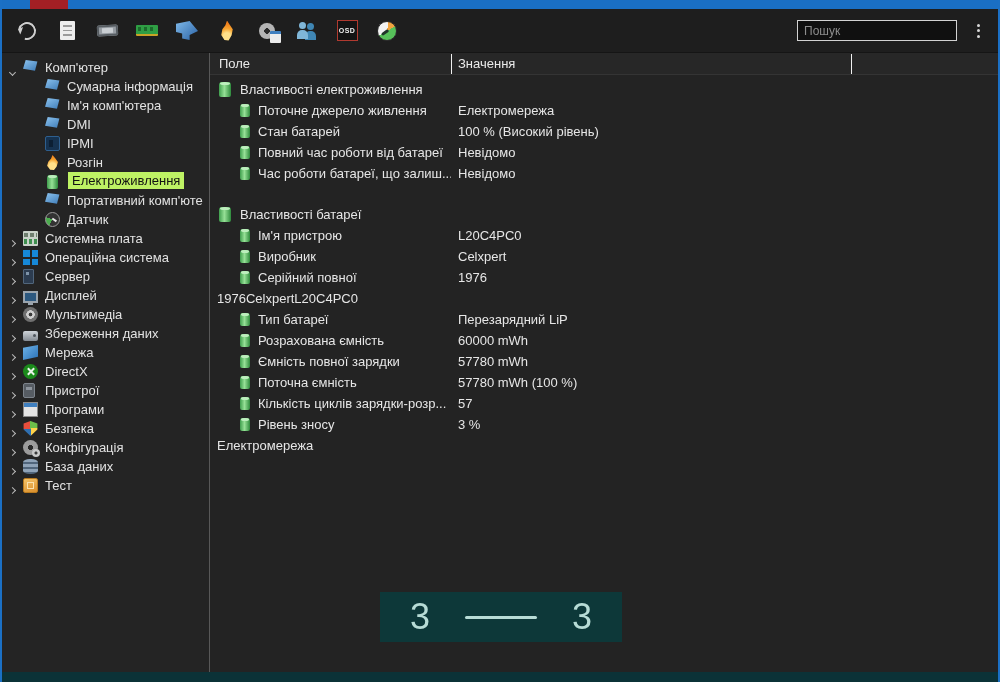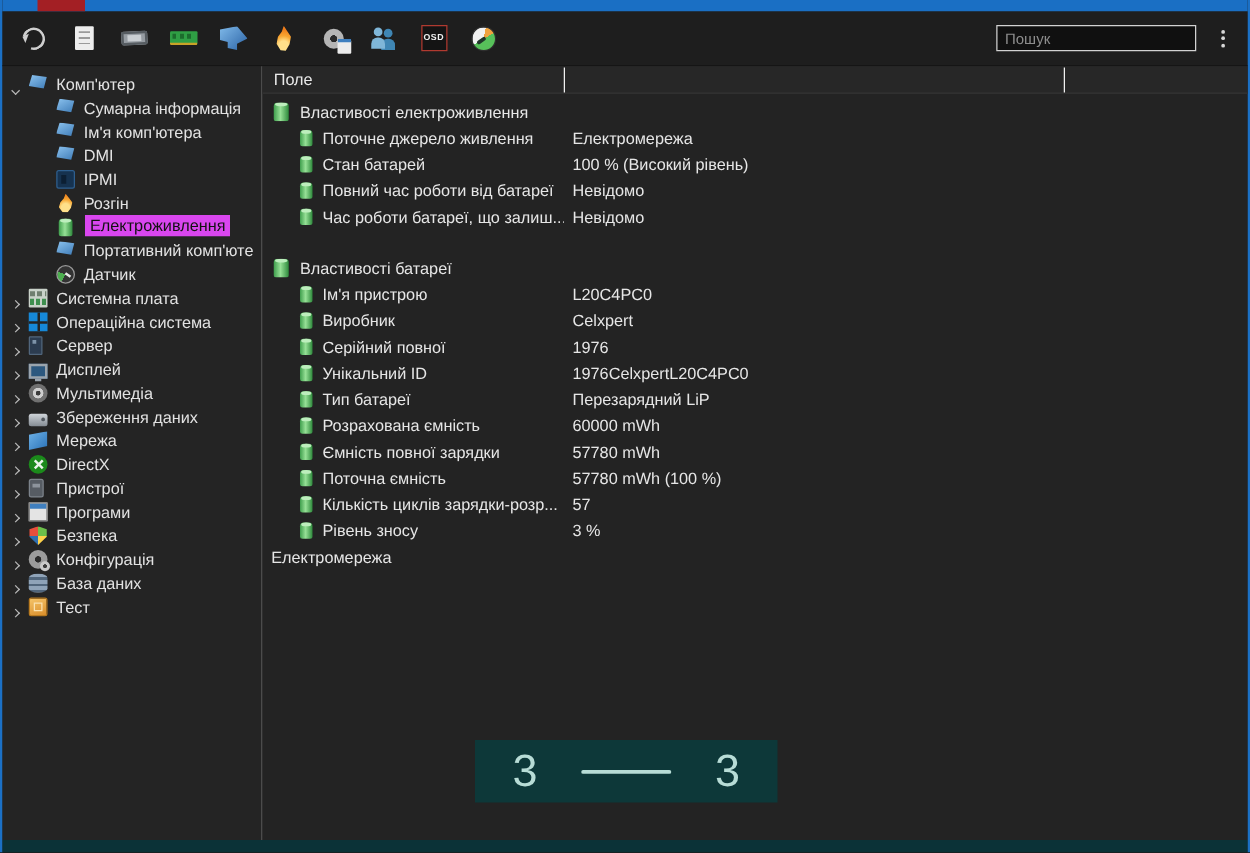--- a/index.html
+++ b/index.html
@@ -72,21 +72,21 @@
            white-space:nowrap; }
   .indent { display:inline-block; width:0; flex:none; }
   .indent.lvl1 { width:22px; }
   .chev { width:5px; height:5px; border-right:1.5px solid #b9b9b9; border-bottom:1.5px solid #b9b9b9;
           flex:none; margin-right:8px; }
   .chev.chev-down { transform:rotate(45deg); }
   .chev.chev-right { transform:rotate(-45deg); }
   .chev.chev-none { visibility:hidden; }
   .ticon { width:15px; height:15px; flex:none; margin-right:7px; position:relative; display:inline-block; }
   .tlabel { color:#e2e2e2; font-size:13px; }
-  .titem.selected .tlabel { background:#d946ef; color:#121212; padding:1px 4px; }
+  .titem.selected .tlabel { background:#bef264; color:#121212; padding:1px 4px; }
 
   
   .i-laptop { background:linear-gradient(150deg,#8cc3ef,#2d6cab);
               clip-path:polygon(18% 0, 96% 10%, 80% 72%, 0 58%); }
   .i-ipmi { background:#16324f; border:1.5px solid #2e5f8f; border-radius:2px; }
   .i-ipmi::after { content:""; position:absolute; inset:3px 6px 3px 3px; background:#0c1f33; }
   .i-flame { background:radial-gradient(circle at 50% 75%, #ffe08a 0 25%, #f7a531 50%, #ef7d1a 80%);
              clip-path:polygon(50% 0%, 68% 22%, 86% 46%, 78% 76%, 60% 100%, 34% 98%, 14% 72%, 22% 45%, 40% 25%); }
   .i-battery { width:11px !important; height:14px !important; margin:0 10px 0 2px !important;
              background:linear-gradient(90deg,#3f9e4d,#96e096 45%,#2e8a3c); border-radius:3px 3px 2px 2px; }
@@ -407,20 +407,21 @@
           <span class="chev chev-right"></span>
           <span class="ticon i-test"></span>
           <span class="tlabel">Тест</span>
         </div>
 
     </div>
 
     <div class="main">
       <div class="thead">
         <div class="th th-field">Поле</div>
+        <div class="th th-value">Значення</div>
         <div class="th th-rest"></div>
         <div class="hsep1"></div>
         <div class="hsep2"></div>
       </div>
       <div class="tbody">
 
           <div class="trow section">
             <div class="td td-field">
               <span class="ricon battery-lg"></span>
               <span>Властивості електроживлення</span>
@@ -494,24 +495,20 @@
 
           <div class="trow item">
             <div class="td td-field">
               <span class="ricon battery"></span>
               <span>Серійний повної</span>
             </div>
             <div class="td td-value">1976</div>
           </div>
 
           <div class="trow item">
-            <div class="td td-field">
-              <span class="ricon battery"></span>
-              <span>Унікальний ID</span>
-            </div>
             <div class="td td-value">1976CelxpertL20C4PC0</div>
           </div>
 
           <div class="trow item">
             <div class="td td-field">
               <span class="ricon battery"></span>
               <span>Тип батареї</span>
             </div>
             <div class="td td-value">Перезарядний LiP</div>
           </div>

